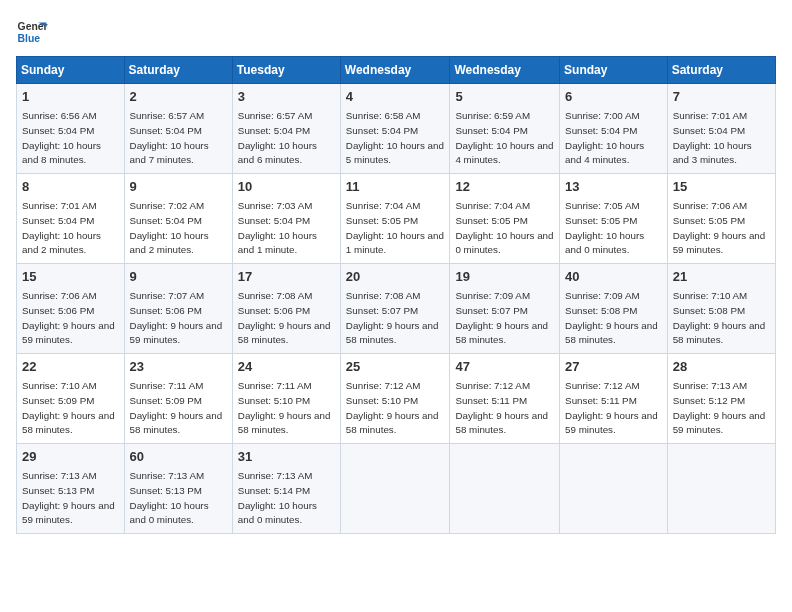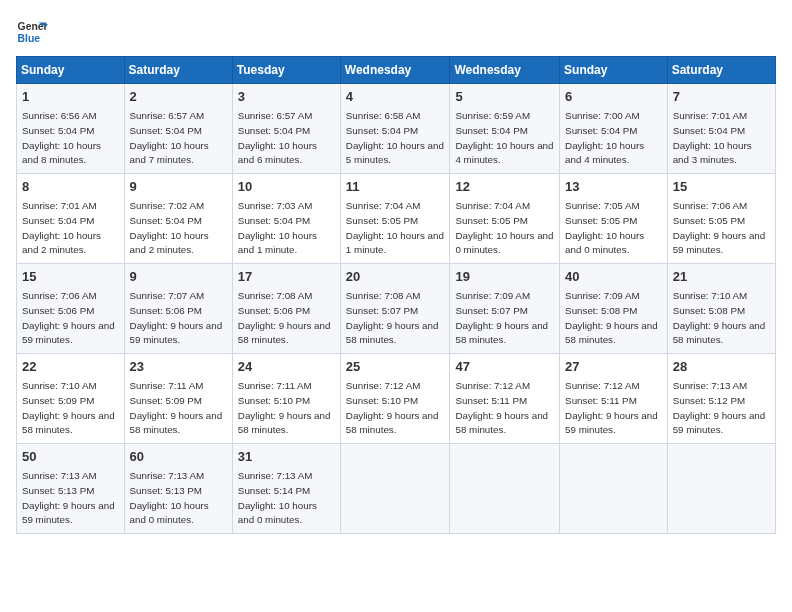--- a/index.html
+++ b/index.html
@@ -169,21 +169,21 @@
         <td><span class="day-num">25</span>
 <span class="day-info">Sunrise: 7:12 AM<br>Sunset: 5:10 PM<br>Daylight: 9 hours and 58 minutes.</span></td>
         <td><span class="day-num">47</span>
 <span class="day-info">Sunrise: 7:12 AM<br>Sunset: 5:11 PM<br>Daylight: 9 hours and 58 minutes.</span></td>
         <td><span class="day-num">27</span>
 <span class="day-info">Sunrise: 7:12 AM<br>Sunset: 5:11 PM<br>Daylight: 9 hours and 59 minutes.</span></td>
         <td><span class="day-num">28</span>
 <span class="day-info">Sunrise: 7:13 AM<br>Sunset: 5:12 PM<br>Daylight: 9 hours and 59 minutes.</span></td>
       </tr>
       <tr>
-        <td><span class="day-num">50</span>
+        <td><span class="day-num">29</span>
 <span class="day-info">Sunrise: 7:13 AM<br>Sunset: 5:13 PM<br>Daylight: 9 hours and 59 minutes.</span></td>
         <td><span class="day-num">60</span>
 <span class="day-info">Sunrise: 7:13 AM<br>Sunset: 5:13 PM<br>Daylight: 10 hours and 0 minutes.</span></td>
         <td><span class="day-num">31</span>
 <span class="day-info">Sunrise: 7:13 AM<br>Sunset: 5:14 PM<br>Daylight: 10 hours and 0 minutes.</span></td>
         <td class="empty-cell"></td>
         <td class="empty-cell"></td>
         <td class="empty-cell"></td>
         <td class="empty-cell"></td>
       </tr>

